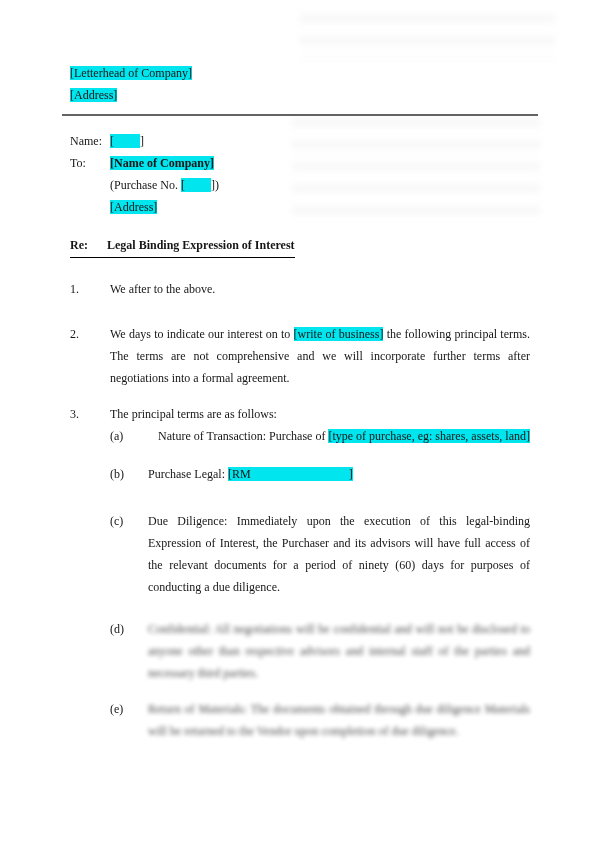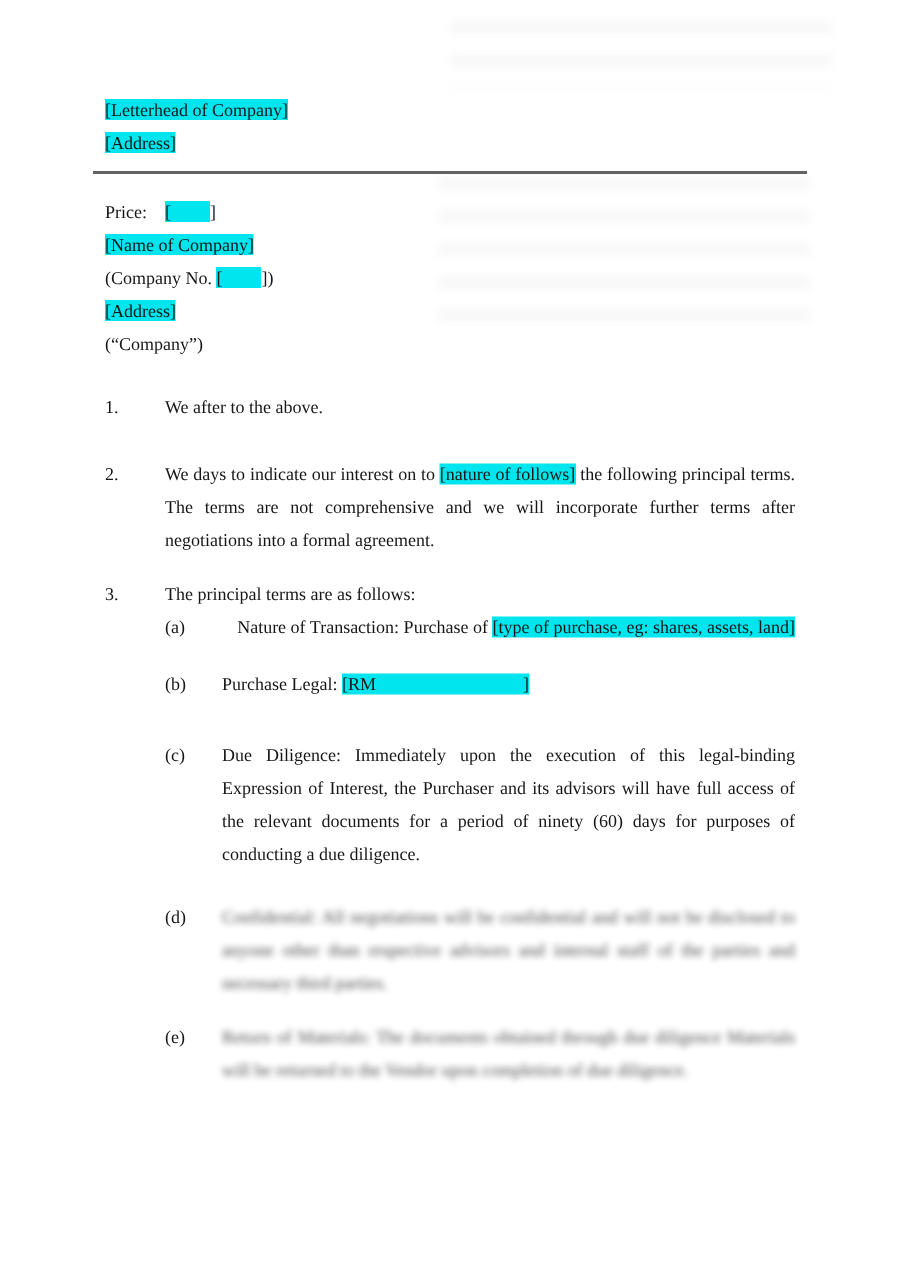--- a/index.html
+++ b/index.html
@@ -4,21 +4,21 @@
 <style>
   html, body { margin:0; padding:0; background:#ffffff; }
   .page {
     position:relative; width:600px; height:849px; background:#fff;
     box-sizing:border-box; padding:62px 70px 0 70px;
     font-family:"Liberation Serif","DejaVu Serif",serif;
     font-size:12px; line-height:22px; color:#161616;
     overflow:hidden;
   }
   .hl { background:var(--hl,#00e5ee); }
-  .b  { font-weight:normal; }
+  .b  { font-weight:bold; }
   .rule { border:none; border-top:2px solid #636363; width:476px; margin:8px 0 0 -8px; }
   .row { display:flex; }
   .row .lbl { width:40px; flex-shrink:0; }
   .row .val { flex:1; }
   .dateline { margin-top:14px; }
   .subject { margin-top:16px; font-weight:bold; }
   .uwrap { display:inline-block; border-bottom:1.5px solid #000; padding-bottom:1px; }
   .tab { display:inline-block; width:19px; }
   .clause { display:flex; }
   .clause > .num { width:40px; flex-shrink:0; }
@@ -52,42 +52,45 @@
   <div class="bleed bleed-2"></div>
 
   <div>
     <div><span class="hl">[Letterhead of Company]</span></div>
     <div><span class="hl">[Address]</span></div>
   </div>
 
   <div class="rule"></div>
 
   <div class="row dateline">
-    <span class="lbl">Price:</span>
+    <span class="lbl">Name:</span>
     <span class="val"><span class="hl"><span>[</span><span class="gap-sm"></span></span><span>]</span></span>
   </div>
 
   <div class="row">
+    <span class="lbl">To:</span>
     <div class="val">
       <div><span class="hl b">[Name of Company]</span></div>
-      <div><span>(Company No. </span><span class="hl"><span>[</span><span class="gap-sm"></span></span><span>])</span></div>
+      <div><span>(Purchase No. </span><span class="hl"><span>[</span><span class="gap-sm"></span></span><span>])</span></div>
       <div><span class="hl">[Address]</span></div>
-      <div><span>(“</span><span class="b">Company</span><span>”)</span></div>
     </div>
   </div>
 
+  <div class="subject">
+    <span class="uwrap"><span>Re:</span><span class="tab"></span><span>Legal Binding Expression of Interest</span></span>
+  </div>
 
   <div class="clause m20">
     <span class="num">1.</span>
     <div class="body">We after to the above.</div>
   </div>
 
   <div class="clause m23">
     <span class="num">2.</span>
-    <div class="body"><span>We days to indicate our interest on to </span><span class="hl">[nature of follows]</span><span> the following principal terms. The terms are not comprehensive and we will incorporate further terms after negotiations into a formal agreement.</span></div>
+    <div class="body"><span>We days to indicate our interest on to </span><span class="hl">[write of business]</span><span> the following principal terms. The terms are not comprehensive and we will incorporate further terms after negotiations into a formal agreement.</span></div>
   </div>
 
   <div class="clause m14">
     <span class="num">3.</span>
     <div class="body">The principal terms are as follows:</div>
   </div>
 
   <div class="subclauses">
 
     <div class="sub sub-a">

